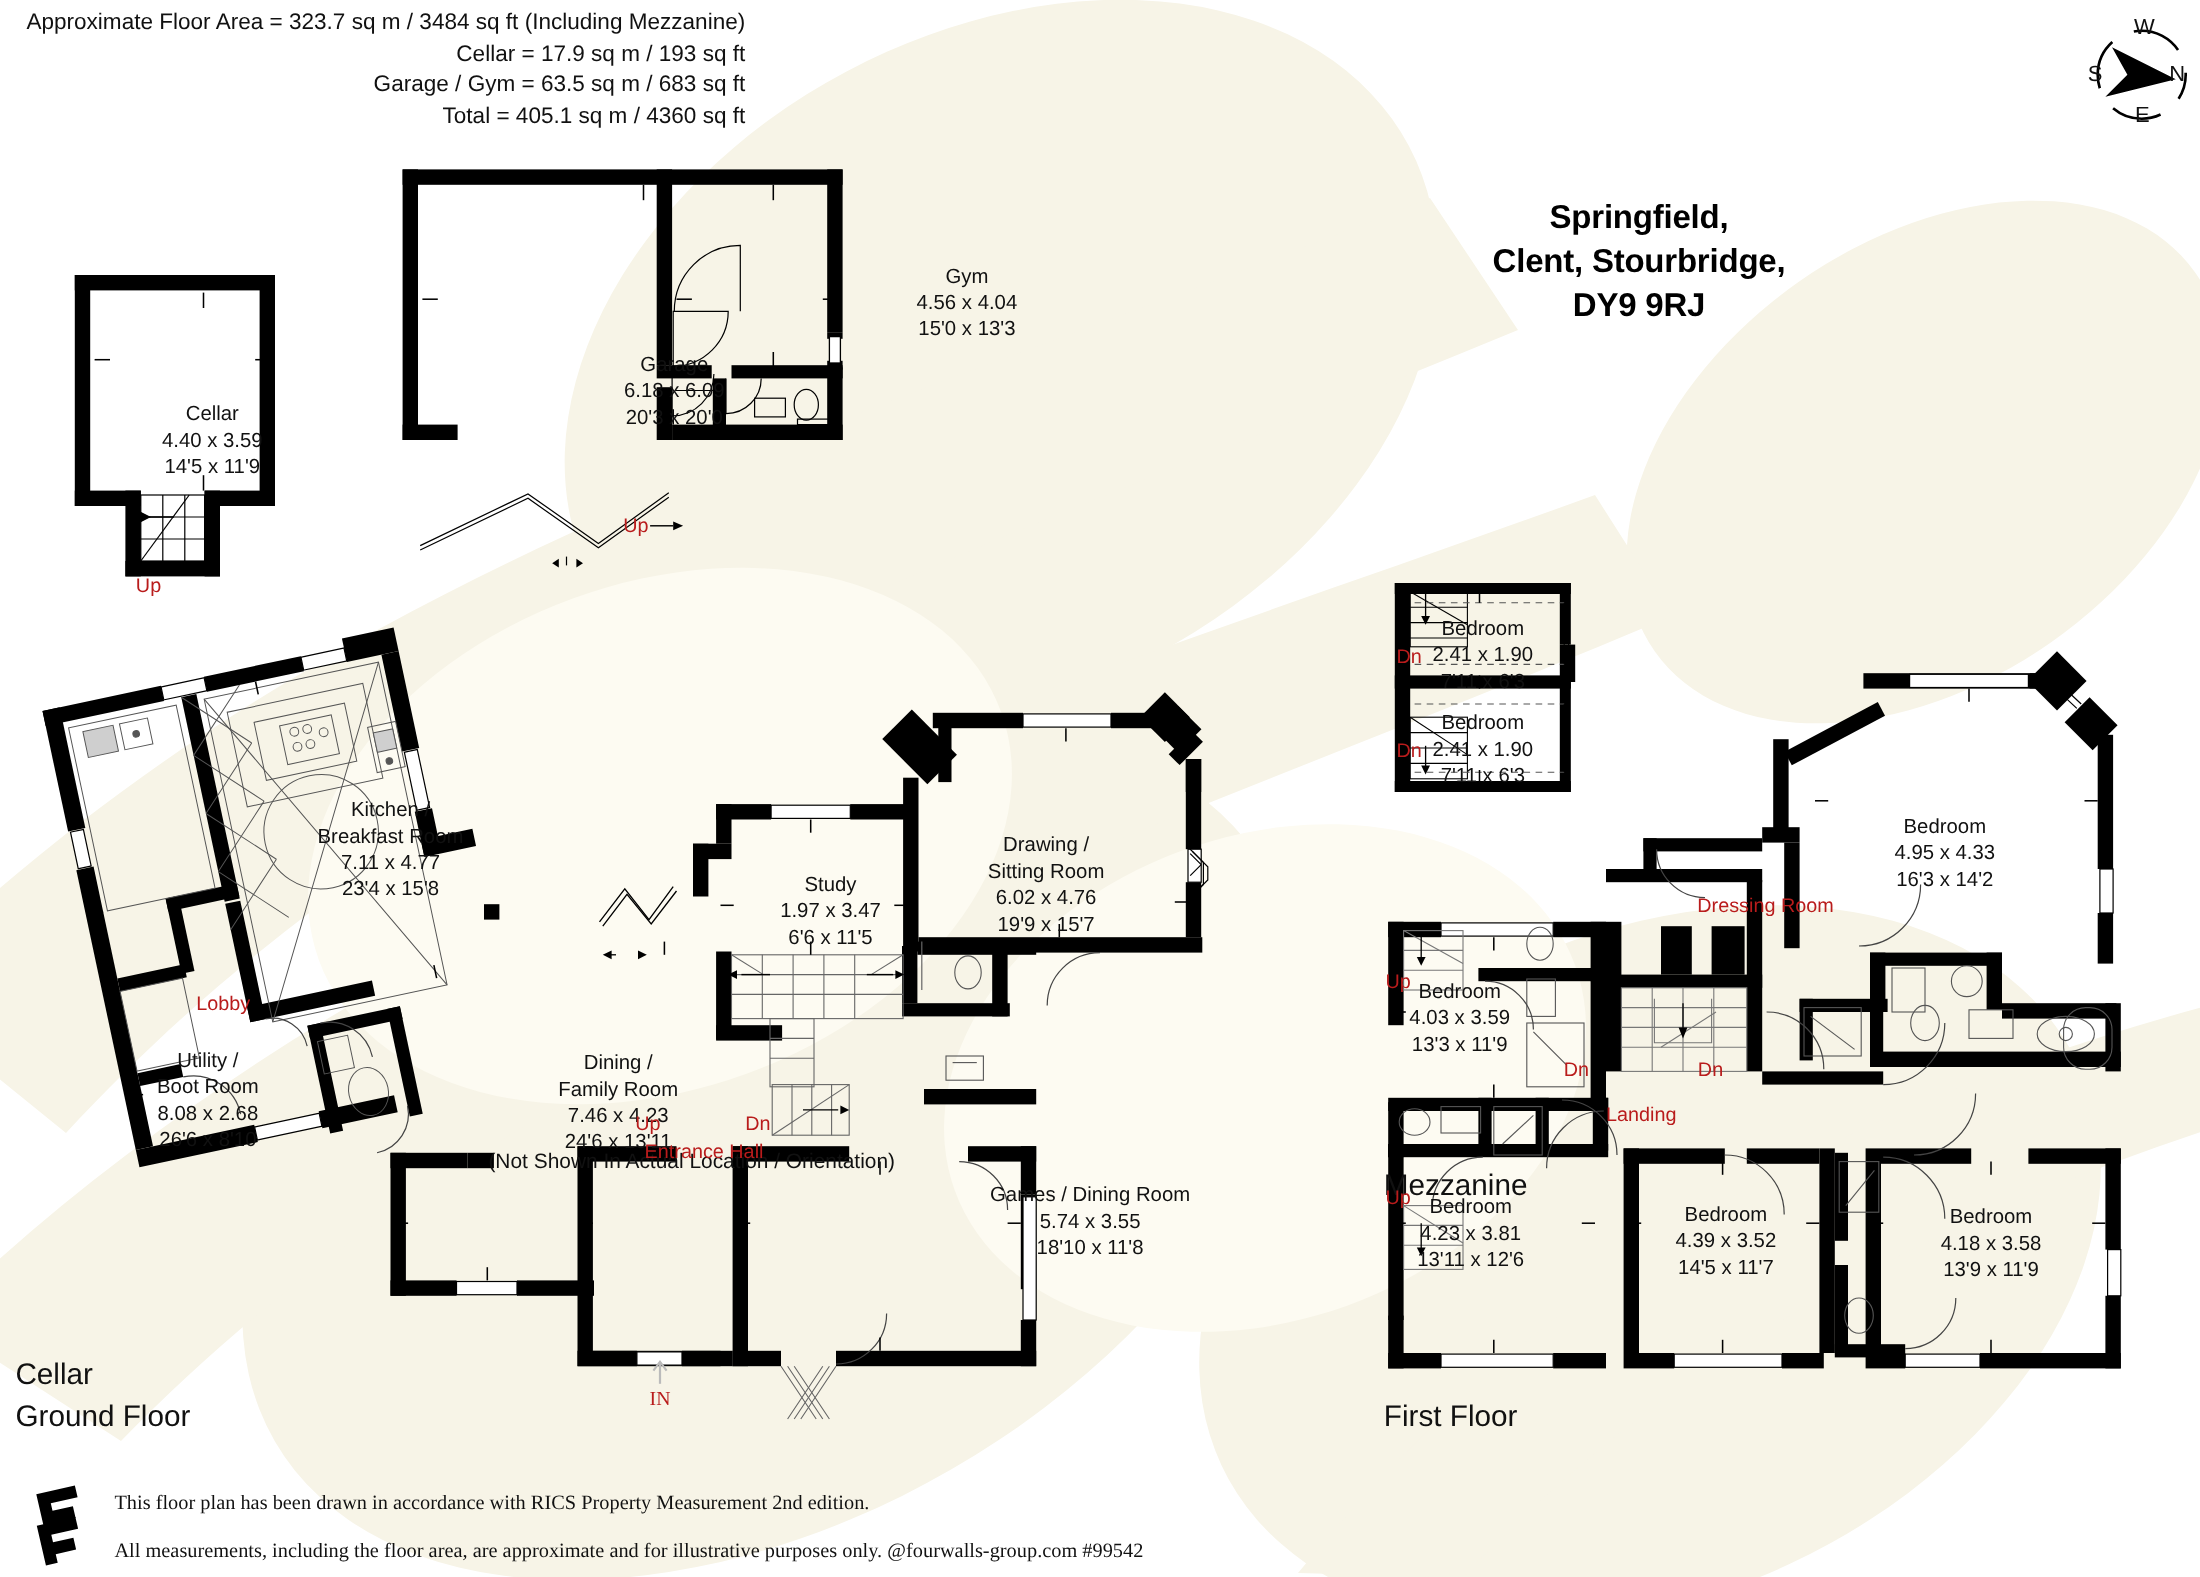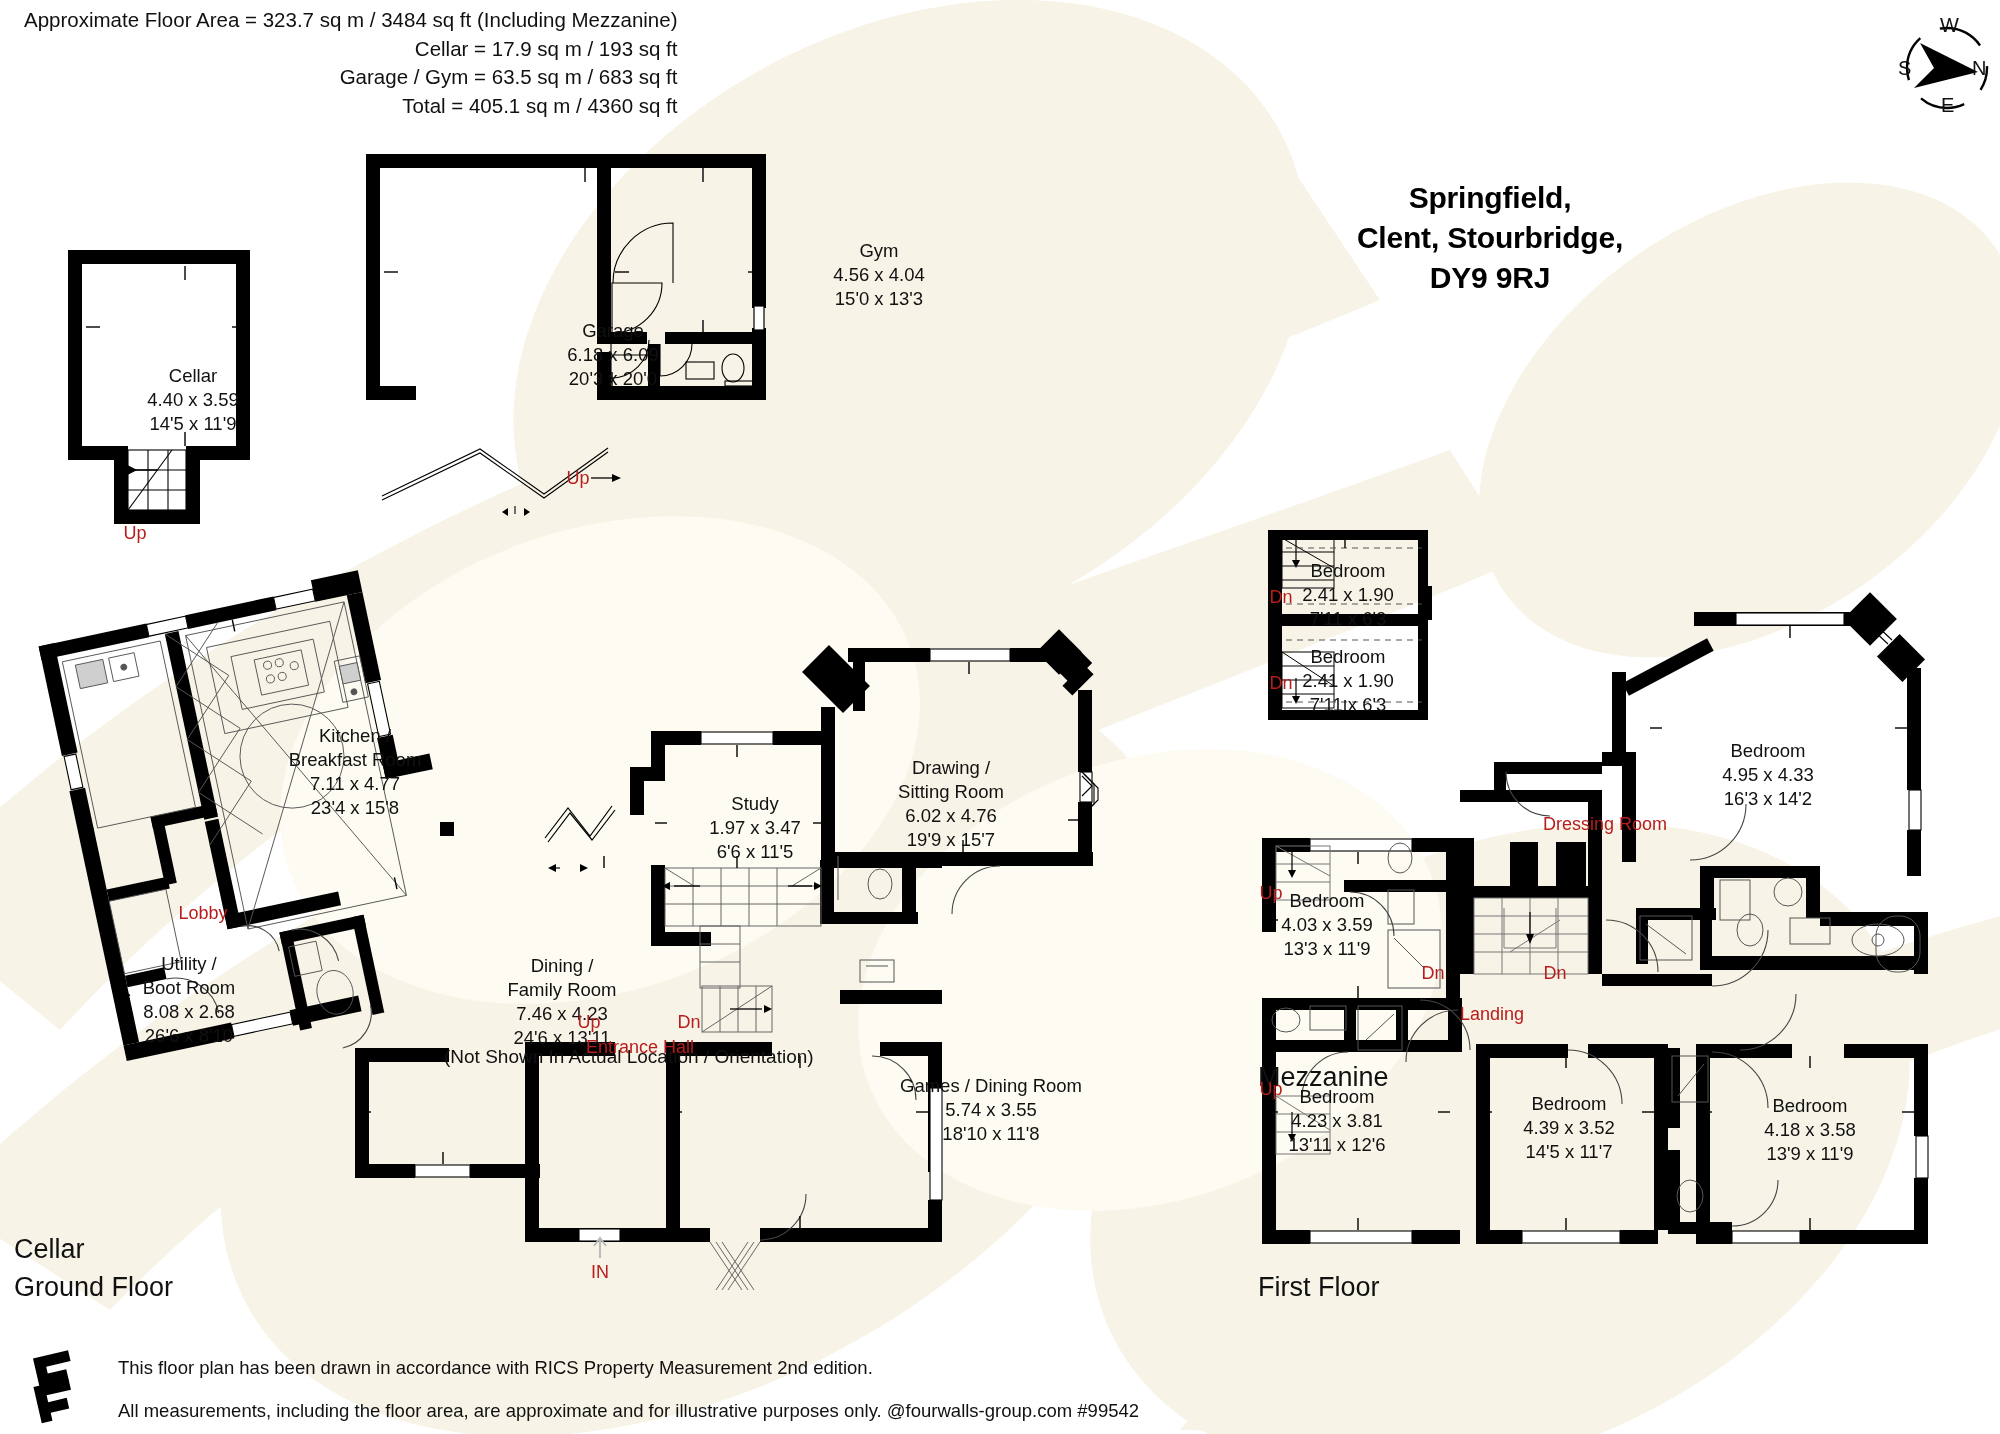--- a/index.html
+++ b/index.html
@@ -25,21 +25,21 @@
   #lbl-first{left:1258px;top:1272px;}
 
   .note{position:absolute;font-size:19px;color:#111;white-space:nowrap;}
   #note-garage{left:444px;top:1046px;}
 
   .roomLabel{position:absolute;text-align:center;font-size:18.5px;line-height:24px;
              color:#111;white-space:nowrap;transform:translate(-50%,-50%);}
   .tag{position:absolute;font-size:18px;color:#b91c1c;white-space:nowrap;
        transform:translate(-50%,-50%);}
 
-  .footer{position:absolute;left:118px;font-size:18.5px;color:#111;white-space:nowrap;}
+  .footer{position:absolute;left:104px;font-size:18.5px;color:#111;white-space:nowrap;font-family:Liberation Serif, serif;}
   #foot1{top:1357px;}
   #foot2{top:1400px;text-align:right;}
 
   .compassLbl{position:absolute;font-size:20px;color:#111;}
 </style>
 </head>
 <body>
 
 <div id="plan">
 
@@ -731,21 +731,21 @@
         <div>Bedroom</div>
         <div>4.18 x 3.58</div>
         <div>13'9 x 11'9</div>
       </div>
     </div>
   <div id="plain-labels">
       <div class="tag" style="left: 203px; top: 913px;">Lobby</div>
       <div class="tag" style="left: 640px; top: 1047px;">Entrance Hall</div>
       <div class="tag" style="left: 589px; top: 1022px;">Up</div>
       <div class="tag" style="left: 689px; top: 1022px;">Dn</div>
-      <div class="tag" style="left: 600px; top: 1272px;">IN</div>
+      <div class="tag" style="left: 600px; top: 1272px; font-family: Liberation Serif, serif;">IN</div>
       <div class="tag" style="left: 135px; top: 533px;">Up</div>
       <div class="tag" style="left: 578px; top: 478px;">Up</div>
       <div class="tag" style="left: 1281px; top: 597px;">Dn</div>
       <div class="tag" style="left: 1281px; top: 683px;">Dn</div>
       <div class="tag" style="left: 1271px; top: 893px;">Up</div>
       <div class="tag" style="left: 1271px; top: 1089px;">Up</div>
       <div class="tag" style="left: 1433px; top: 973px;">Dn</div>
       <div class="tag" style="left: 1555px; top: 973px;">Dn</div>
       <div class="tag" style="left: 1492px; top: 1014px;">Landing</div>
       <div class="tag" style="left: 1605px; top: 824px;">Dressing Room</div>

